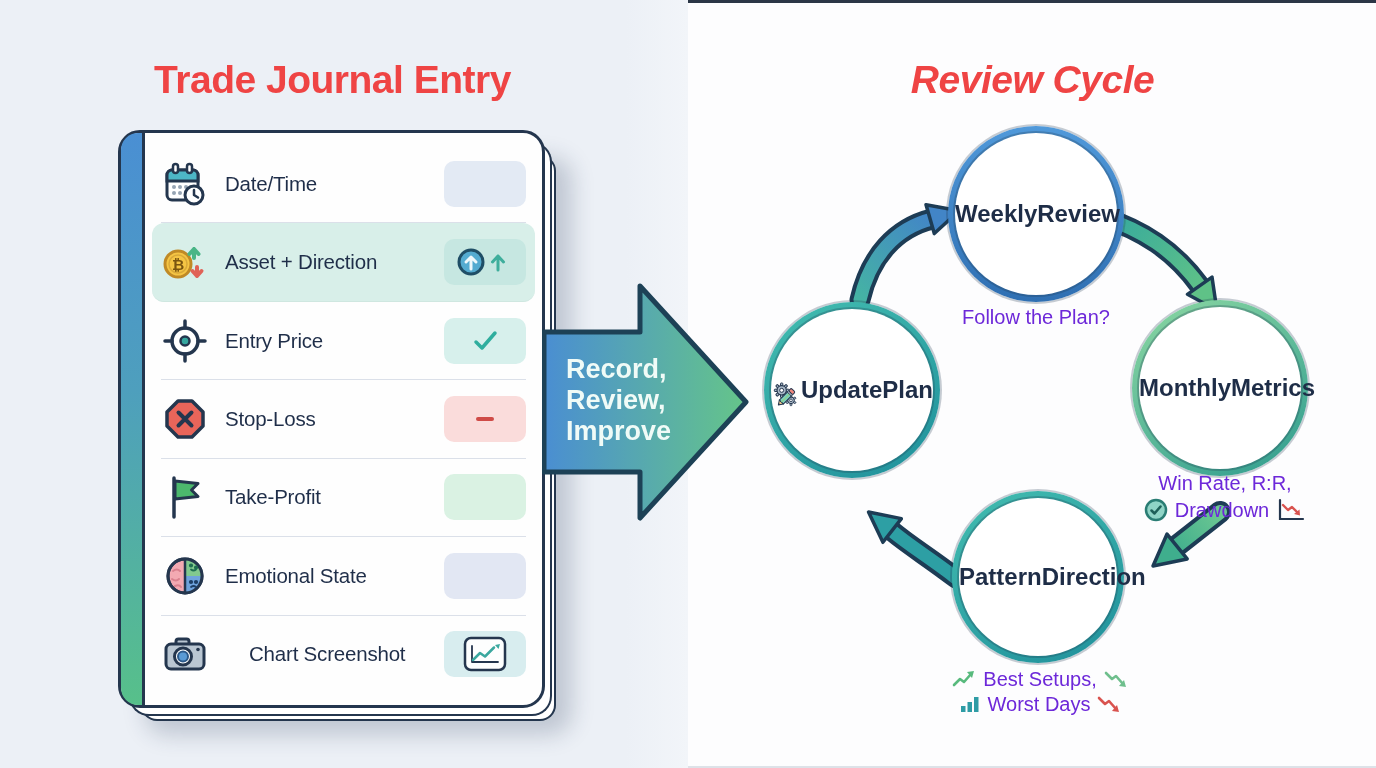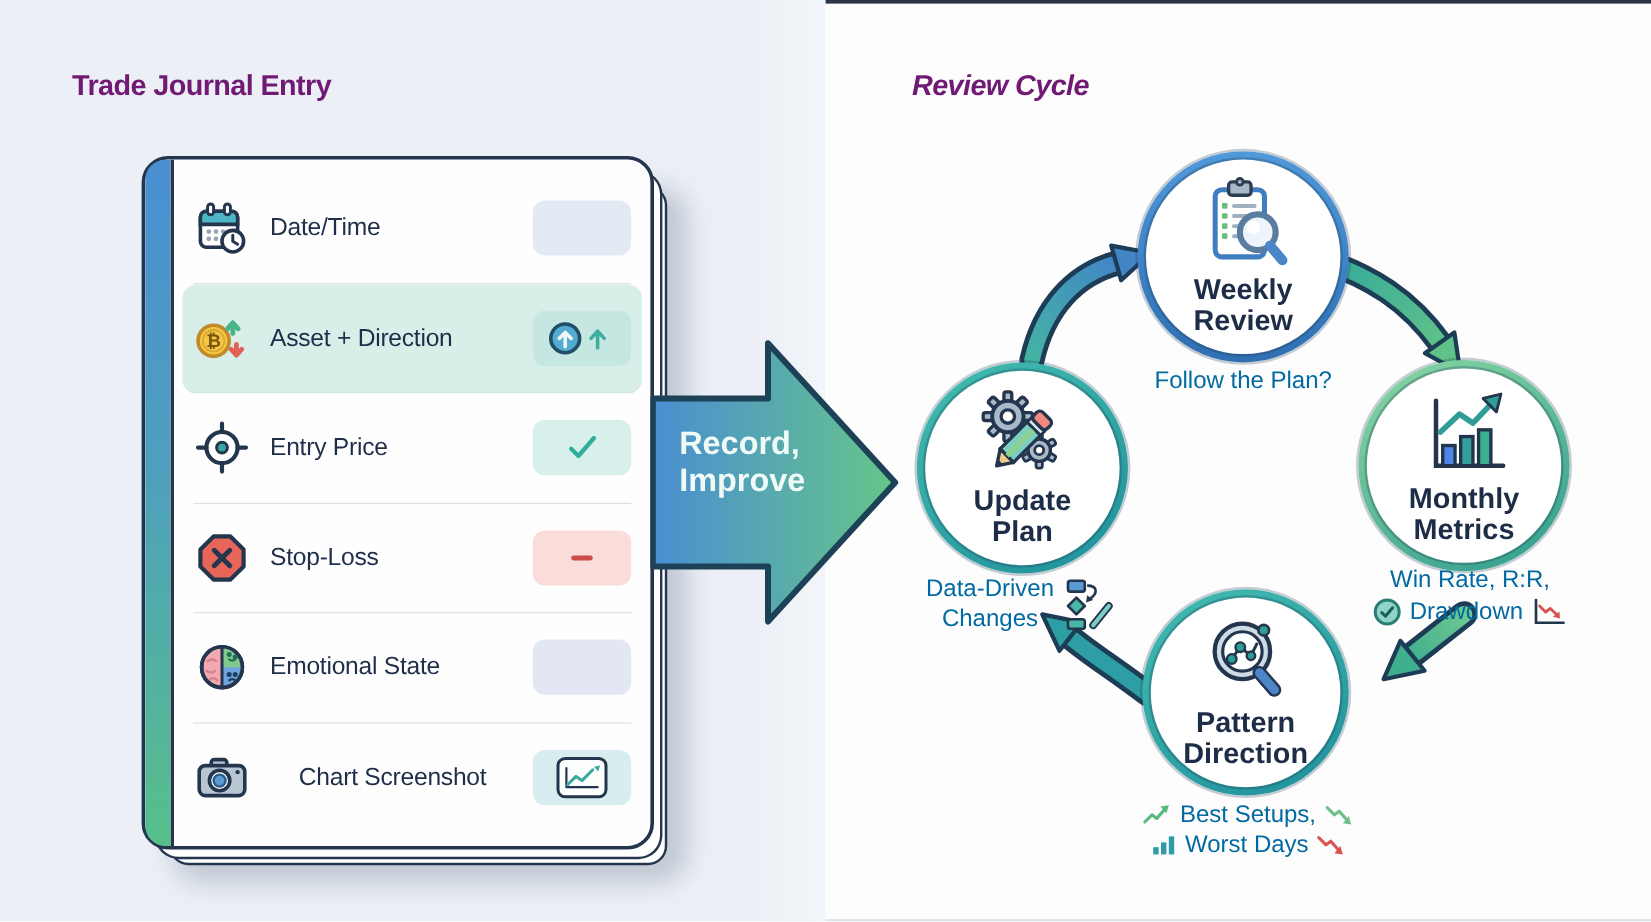--- a/index.html
+++ b/index.html
@@ -6,22 +6,22 @@
   html,body { width:1376px; height:768px; }
   body { font-family:"Liberation Sans","DejaVu Sans",sans-serif; overflow:hidden; }
   #stage { position:relative; width:1376px; height:768px; background:#fcfdfe; }
 
   
   .panel-left { position:absolute; left:0; top:0; width:688px; height:768px;
     background:linear-gradient(90deg,#ecf0f6 0%,#ecf0f6 91%,#f2f5f9 100%); }
   .panel-right { position:absolute; left:688px; top:0; width:688px; height:768px;
     background:#fdfdfe; border-top:3px solid #2b3646; border-bottom:2px solid #dde2e8; }
 
-  .big-title { position:absolute; text-align:left; font-size:24px; font-weight:800;
-    color:#701a75; letter-spacing:-0.5px; }
+  .big-title { position:absolute; text-align:center; font-size:39px; font-weight:800;
+    color:#ef4444; letter-spacing:-0.5px; }
   #journal-title { left:60px; top:58px; width:545px; }
   #cycle-title { left:760px; top:58px; width:545px;font-style:italic; }
 
   
   .card { position:absolute; left:118px; top:130px; width:427px; height:578px;
     background:#fefefe; border:3.5px solid #24364e; border-radius:22px;
     box-shadow: 9px 10px 0 -4px #ffffff, 9px 10px 0 -2px #24364e,
                 17px 19px 0 -8px #ffffff, 17px 19px 0 -6px #24364e,
                 27px 27px 22px rgba(35,55,85,.22); }
   .card-spine { position:absolute; left:0; top:0; bottom:0; width:24px;
@@ -43,33 +43,33 @@
 
   
   #connector-arrow { position:absolute; left:542px; top:282px; }
   #connector-text { position:absolute; left:566px; top:354px; width:160px;
     font-size:27px; font-weight:800; line-height:31px; color:#f0fbf7; }
 
   
   .node { position:absolute; border-radius:50%; padding:7px; box-shadow:0 0 0 2px rgba(32,56,80,.25); }
   .node-inner { width:100%; height:100%; background:#fff; border-radius:50%;
     box-shadow:0 0 0 2px rgba(32,56,80,.28);
-    display:flex; flex-direction:column; align-items:center; justify-content:flex-start; }
+    display:flex; flex-direction:row; align-items:center; justify-content:flex-start; }
   .node-label { font-size:24px; font-weight:800; color:#1e2d47; line-height:26px; text-align:center; }
   #node-weekly  { left:948px;  top:126px; width:176px; height:176px;
     background:linear-gradient(180deg,#5099da 0%,#2f6fb2 100%); }
   #node-monthly { left:1132px; top:300px; width:176px; height:176px;
     background:linear-gradient(150deg,#8cd8a2 0%,#2f9b8f 100%); }
   #node-update  { left:764px;  top:302px; width:176px; height:176px;
     background:linear-gradient(150deg,#43bdb0 0%,#1f8f9b 100%); }
   #node-pattern { left:952px;  top:491px; width:172px; height:172px;
     background:linear-gradient(150deg,#43bdb0 0%,#1f8f9b 100%); }
   .node-icon { margin-top:12px; }
 
-  .caption { position:absolute; text-align:center; font-size:20px; color:#0369a1; }
+  .caption { position:absolute; text-align:center; font-size:20px; color:#6d28d9; }
   #caption-weekly { left:886px; top:306px; width:300px; }
   .cap-lines { display:flex; flex-direction:column; gap:3px; align-items:center; }
   .cap-row { display:flex; align-items:center; justify-content:center; gap:7px; line-height:22px; }
   #caption-monthly { left:1070px; top:472px; width:310px; }
   #caption-pattern { left:890px; top:668px; width:300px; }
   #caption-update { left:726px; top:480px; width:250px; display:flex; align-items:center; justify-content:center; gap:6px; }
 
   .cycle-arrow { position:absolute; }
 </style>
 </head>
@@ -145,20 +145,28 @@
         <svg class="row-icon" viewBox="0 0 48 48">
           <polygon points="17,6 31,6 42,17 42,31 31,42 17,42 6,31 6,17" fill="#e8655a" stroke="#24364e" stroke-width="3.5" stroke-linejoin="round"></polygon>
           <path d="M17.5,17.5 l13,13 M30.5,17.5 l-13,13" stroke="#24364e" stroke-width="4" stroke-linecap="round"></path>
         </svg>
         <span class="row-label">Stop-Loss</span>
         <div class="vbox vb-4">
           <div class="dash-mark"></div>
         </div>
       </div>
 
+      <div class="row">
+        <svg class="row-icon" viewBox="0 0 48 48">
+          <path d="M13,5 v39" stroke="#24364e" stroke-width="3.5" stroke-linecap="round"></path>
+          <path d="M14,8 L37,10.5 L30.5,17 L37,23.5 L14,26 Z" fill="#4cb86d" stroke="#24364e" stroke-width="3" stroke-linejoin="round"></path>
+        </svg>
+        <span class="row-label">Take-Profit</span>
+        <div class="vbox vb-5"></div>
+      </div>
 
 
       <div class="row">
         <svg class="row-icon" viewBox="0 0 48 48">
           <circle cx="24" cy="24" r="17" fill="#f3a9b2" stroke="#24364e" stroke-width="3"></circle>
           <path d="M24,7 a17,17 0 0 1 0,34 Z" fill="#6fa3dc"></path>
           <path d="M24,7 a17,17 0 0 1 17,17 L24,24 Z" fill="#82c98e"></path>
           <circle cx="24" cy="24" r="17" fill="none" stroke="#24364e" stroke-width="3"></circle>
           <path d="M24,7 v34" stroke="#24364e" stroke-width="2.5"></path>
           <g stroke="#d9808e" stroke-width="2" fill="none" stroke-linecap="round">
@@ -207,20 +215,21 @@
     <defs>
       <linearGradient id="gradMain" x1="2" y1="120" x2="204" y2="120" gradientUnits="userSpaceOnUse">
         <stop offset="0" stop-color="#4a8ed2"></stop>
           <stop offset="1" stop-color="#65c589"></stop>
       </linearGradient>
     </defs>
     <polygon points="2,50 98,50 98,4 204,120 98,236 98,190 2,190" fill="url(#gradMain)" stroke="#1d4156" stroke-width="5" stroke-linejoin="round"></polygon>
   </svg>
   <div id="connector-text">
     <div>Record,</div>
+    <div>Review,</div>
     <div>Improve</div>
   </div>
 
   <svg class="cycle-arrow" style="left:848px; top:198px;" width="112" height="112" viewBox="0 0 112 112">
     <defs>
         <linearGradient id="g1" x1="12" y1="100" x2="86" y2="20" gradientUnits="userSpaceOnUse">
       <stop offset="0" stop-color="#45b3a4"></stop>
           <stop offset="1" stop-color="#4285c7"></stop>
         </linearGradient>
       </defs>
@@ -412,39 +421,20 @@
         <span>Drawdown</span>
         <svg width="30" height="26" viewBox="0 0 30 26">
           <path d="M4,3 V22 H27" fill="none" stroke="#24364e" stroke-width="2.2" stroke-linecap="round"></path>
           <path d="M7,8 l5,5 l4,-3 l6,6" fill="none" stroke="#d9534f" stroke-width="2.4" stroke-linecap="round" stroke-linejoin="round"></path>
           <polygon points="23.5,12.5 24,18.5 18,17" fill="#d9534f"></polygon>
         </svg>
       </div>
     </div>
   </div>
 
-  <div class="caption" id="caption-update">
-    <div class="cap-lines">
-      <div class="cap-row">
-          <span>Data-Driven</span>
-        </div>
-      <div class="cap-row">
-          <span>Changes</span>
-        </div>
-    </div>
-    <svg width="46" height="46" viewBox="0 0 46 46">
-      <rect x="6" y="3" width="14" height="9" rx="2" fill="#5a9bd5" stroke="#24364e" stroke-width="2.2"></rect>
-      <polygon points="13,17 20,24 13,31 6,24" fill="#49b7a5" stroke="#24364e" stroke-width="2.2" stroke-linejoin="round"></polygon>
-      <rect x="6" y="35" width="14" height="8" rx="2" fill="#49b7a5" stroke="#24364e" stroke-width="2.2"></rect>
-      <path d="M22,7 C31,7 31,14 24,18" fill="none" stroke="#24364e" stroke-width="2.2"></path>
-      <polygon points="22,15 27,19 21,21" fill="#24364e"></polygon>
-      <path d="M27,40 L40,24" stroke="#24364e" stroke-width="6.5" stroke-linecap="round"></path>
-      <path d="M27,40 L40,24" stroke="#7ccfc0" stroke-width="3.5" stroke-linecap="round"></path>
-    </svg>
-  </div>
 
   <div class="caption" id="caption-pattern">
     <div class="cap-lines">
       <div class="cap-row">
         <svg width="24" height="20" viewBox="0 0 24 20">
           <path d="M2,16 l6,-6 l4,3 l7,-8" fill="none" stroke="#58ba7d" stroke-width="2.6" stroke-linecap="round" stroke-linejoin="round"></path>
           <polygon points="15,3 22,2 20,9" fill="#58ba7d"></polygon>
         </svg>
         <span>Best Setups,</span>
         <svg width="24" height="20" viewBox="0 0 24 20">

